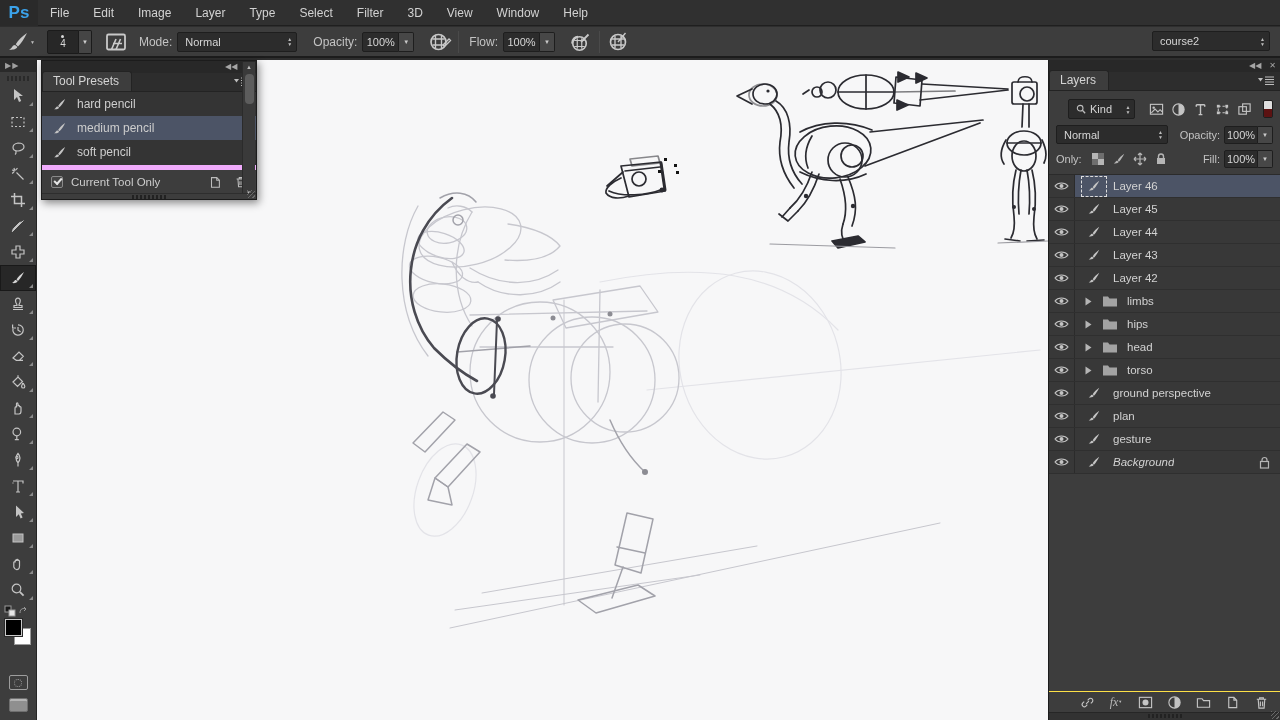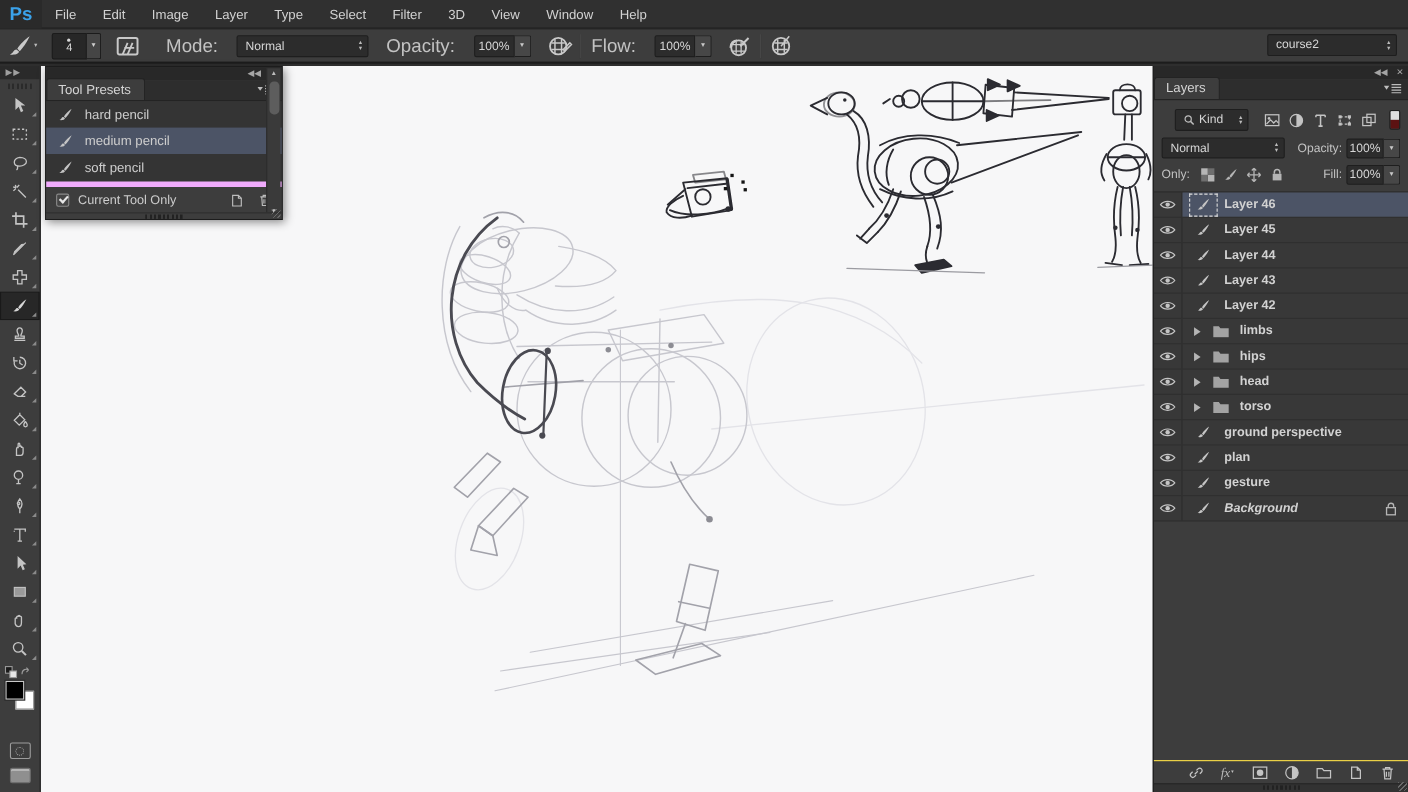--- a/index.html
+++ b/index.html
@@ -10,21 +10,21 @@
   
   .menubar { position:absolute; left:0; top:0; right:0; height:26px; background:#303030; border-bottom:1px solid #1f1f1f; display:flex; align-items:center; }
   .ps-logo { width:38px; height:26px; display:flex; align-items:center; justify-content:center; font-weight:bold; font-size:17px; color:#3ba2ea; background:#2a2a2a; }
   .menu-items { display:flex; align-items:flex-start; height:100%; }
   .mitem { padding:0 12px; line-height:26px; color:#d2d2d2; cursor:default; }
 
   
   .optionsbar { position:absolute; left:0; top:27px; right:0; height:31px; background:#3d3d3d; border-bottom:2px solid #1c1c1c; display:flex; align-items:center; }
   .ob-group { display:flex; align-items:center; height:100%; padding:0 6px; }
   .ob-sep { width:1px; height:22px; background:#2c2c2c; border-right:1px solid #4a4a4a; }
-  .ob-label { color:#c3c3c3; font-size:17px; margin:0 17px; }
+  .ob-label { color:#c3c3c3; font-size:12px; margin:0 5px; }
   .dd { background:#2c2c2c; border:1px solid #1e1e1e; border-radius:2px; height:20px; display:flex; align-items:center; padding:0 4px 0 7px; color:#d6d6d6; font-size:11px; cursor:pointer; }
   .dd .spin { margin-left:auto; padding-left:8px; }
   .spin { display:flex; flex-direction:column; line-height:4px; font-size:5px; color:#bdbdbd; gap:1px; }
   .valbox { background:#2c2c2c; border:1px solid #1e1e1e; border-radius:2px 0 0 2px; height:20px; width:37px; display:flex; align-items:center; justify-content:center; color:#d6d6d6; font-size:11px; }
   .valarrow { width:15px; height:20px; background:#474747; border:1px solid #1e1e1e; border-left:none; border-radius:0 2px 2px 0; display:flex; align-items:center; justify-content:center; font-size:6px; color:#c9c9c9; cursor:pointer; }
   .obicon { width:24px; height:22px; display:flex; align-items:center; justify-content:center; cursor:pointer; border-radius:2px; }
   .brush-size-box { width:32px; height:24px; background:#272727; border:1px solid #1b1b1b; border-radius:2px 0 0 2px; display:flex; flex-direction:column; align-items:center; justify-content:center; cursor:pointer; }
   .brush-size-box .dot { width:3px; height:3px; border-radius:50%; background:#d8d8d8; margin-bottom:1px; }
   .brush-size-box .num { font-size:10px; color:#d8d8d8; line-height:10px; }
   .bs-arrow { width:13px; height:24px; background:#454545; border:1px solid #1b1b1b; border-left:none; border-radius:0 2px 2px 0; display:flex; align-items:center; justify-content:center; font-size:6px; cursor:pointer; }
@@ -95,21 +95,21 @@
   .blend-dd { width:112px; height:19px; margin-right:8px; }
   .lp-row3 { display:flex; align-items:center; margin-bottom:6px; }
   .lock-lbl { font-size:11px; color:#c3c3c3; margin-right:6px; }
   .lock-ic { width:21px; height:18px; display:flex; align-items:center; justify-content:center; cursor:pointer; border-radius:2px; }
   .lock-ic svg { width:14px; height:14px; }
   .rlabel { font-size:11px; color:#c3c3c3; margin-left:auto; margin-right:4px; }
   .layers-list { border-top:1px solid #2b2b2b; background:#383838; }
   .lrow { height:23px; display:flex; align-items:stretch; border-bottom:1px solid #2f2f2f; cursor:pointer; }
   .eyecell { width:26px; display:flex; align-items:center; justify-content:center; border-right:1px solid #2b2b2b; flex:none; }
   .eyecell svg { width:15px; height:10px; }
-  .lbody { flex:1; display:flex; align-items:center; padding-left:8px; gap:8px; min-width:0;font-weight:bold; }
+  .lbody { flex:1; display:flex; align-items:center; padding-left:8px; gap:8px; min-width:0; }
   .lrow.sel .lbody { background:#4c5466; }
   .expander { width:10px; display:none; align-items:center; justify-content:center; flex:none; }
   .expander svg { width:7px; height:9px; }
   .lthumb { width:22px; height:17px; display:flex; align-items:center; justify-content:center; flex:none; }
   .lthumb svg { width:14px; height:14px; }
   .lrow.sel .lthumb { outline:1px dashed #dcdcdc; outline-offset:1px; }
   .lfolder { width:18px; display:none; align-items:center; justify-content:center; flex:none; }
   .lfolder svg { width:16px; height:12px; }
   .k-group .expander, .k-group .lfolder { display:flex; }
   .lname { font-size:11.5px; color:#d2d2d2; white-space:nowrap; overflow:hidden; }

